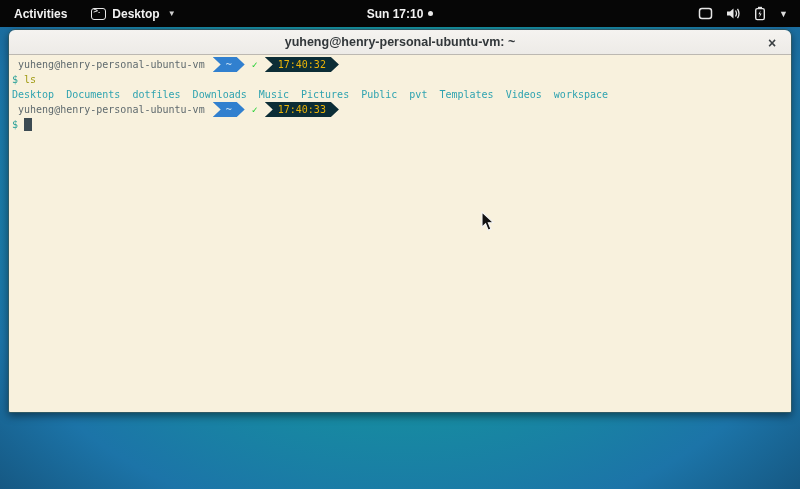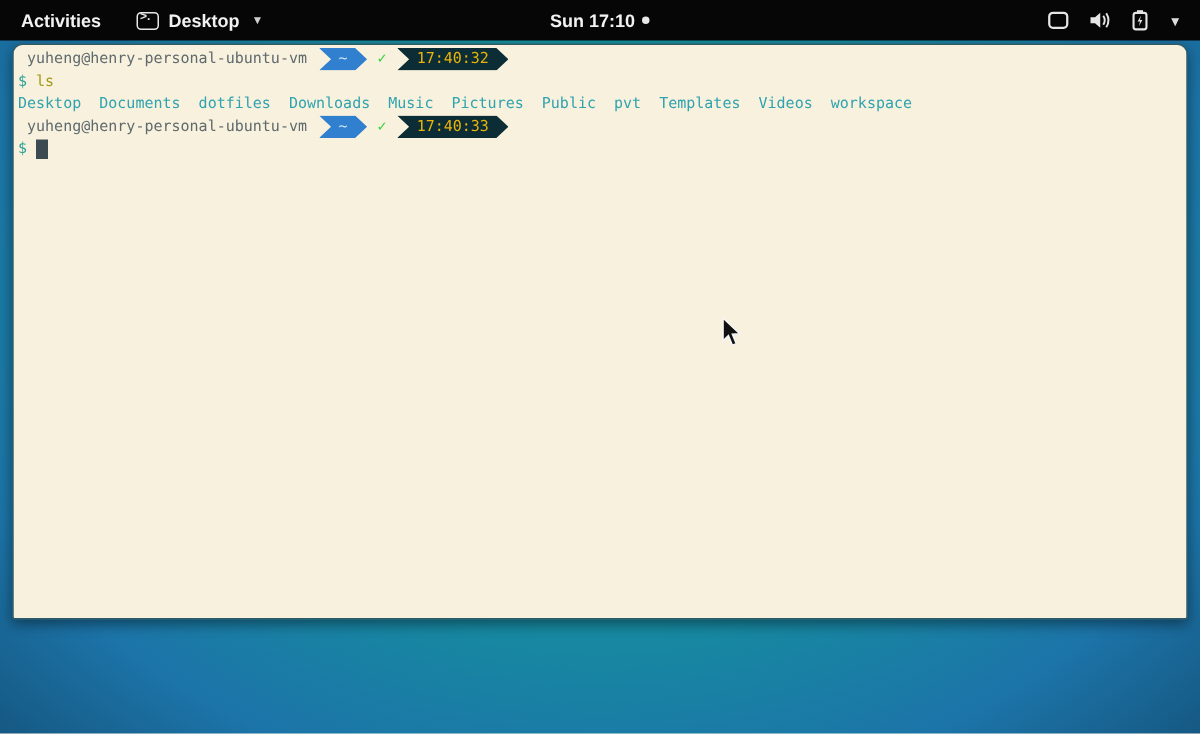--- a/index.html
+++ b/index.html
@@ -123,20 +123,24 @@
         <rect x="4" y="0.8" width="4" height="1.6" fill="#e6e6e6"></rect>
         <rect x="1.7" y="2.6" width="8.6" height="11" rx="1.6" fill="none" stroke="#e6e6e6" stroke-width="1.4"></rect>
         <path d="M6.6,4.5 L4.4,8.3 L6,8.3 L5.3,11.4 L7.6,7.4 L6,7.4 Z" fill="#e6e6e6"></path>
       </svg>
     </span>
     <span class="tb-chevron">▼</span>
   </div>
 </div>
 
 <div class="window">
+  <div class="titlebar">
+    <div class="title-text">yuheng@henry-personal-ubuntu-vm: ~</div>
+    <div class="close-btn">×</div>
+  </div>
   <div class="terminal" id="terminal-content"><div class="trow"><span class="t-user"> yuheng@henry-personal-ubuntu-vm </span><span class="pl pl-blue" style="background: rgb(49, 128, 207);">~</span><span class="t-check" style="color: rgb(46, 210, 58);">✓</span><span class="pl pl-dark" style="background: rgb(12, 45, 54);">17:40:32</span></div><div class="trow"><span class="t-dollar" style="color: rgb(42, 161, 152);">$</span><span class=""> </span><span class="t-cmd" style="color: rgb(161, 156, 21);">ls</span></div><div class="trow"><span class="t-dirs" style="color: rgb(47, 163, 176);">Desktop  Documents  dotfiles  Downloads  Music  Pictures  Public  pvt  Templates  Videos  workspace</span></div><div class="trow"><span class="t-user"> yuheng@henry-personal-ubuntu-vm </span><span class="pl pl-blue" style="background: rgb(49, 128, 207);">~</span><span class="t-check" style="color: rgb(46, 210, 58);">✓</span><span class="pl pl-dark" style="background: rgb(12, 45, 54);">17:40:33</span></div><div class="trow"><span class="t-dollar" style="color: rgb(42, 161, 152);">$</span><span class=""> </span><span class="t-cmd" style="color: rgb(161, 156, 21);"></span><span class="t-cursor"></span></div></div>
 </div>
 
 <div class="pointer">
   <svg width="14" height="21" viewBox="0 0 14 21">
     <path d="M1,1 L1,16.2 L4.6,12.8 L7.2,19.2 L9.9,18.1 L7.3,11.8 L12.3,11.6 Z" fill="#111111" stroke="#f5f5f5" stroke-width="1.1"></path>
   </svg>
 </div>
 
 </body></html>

